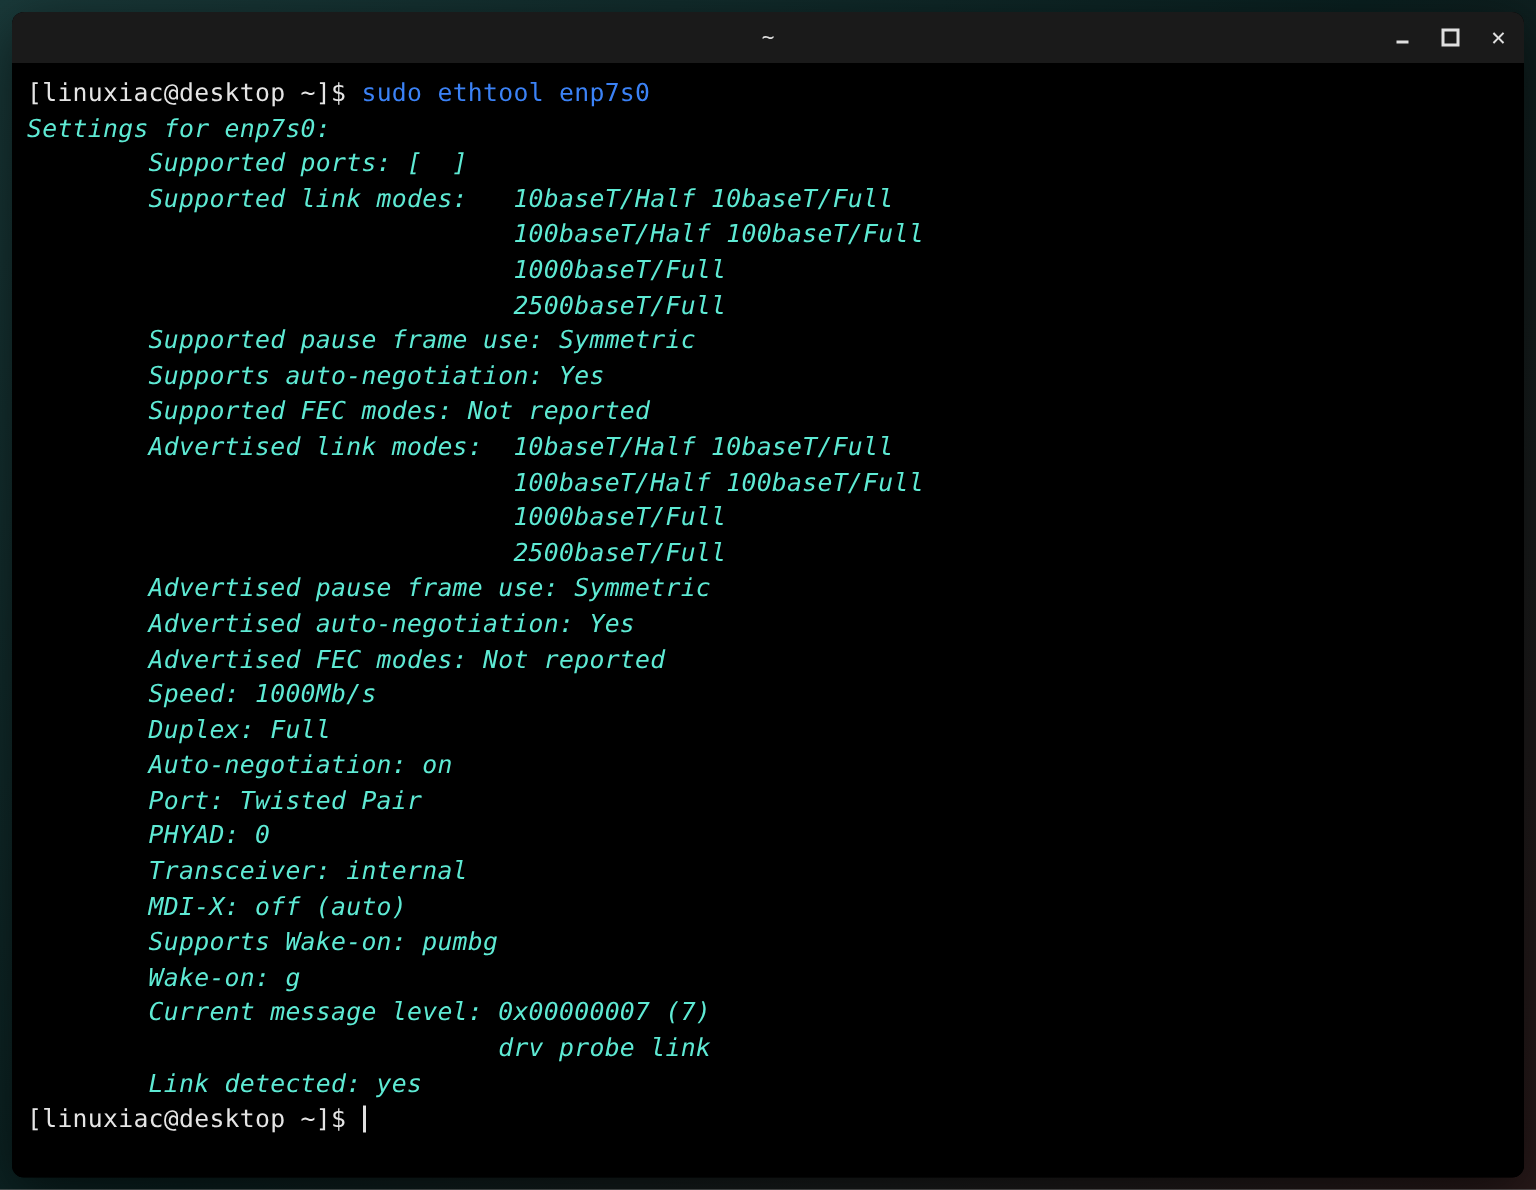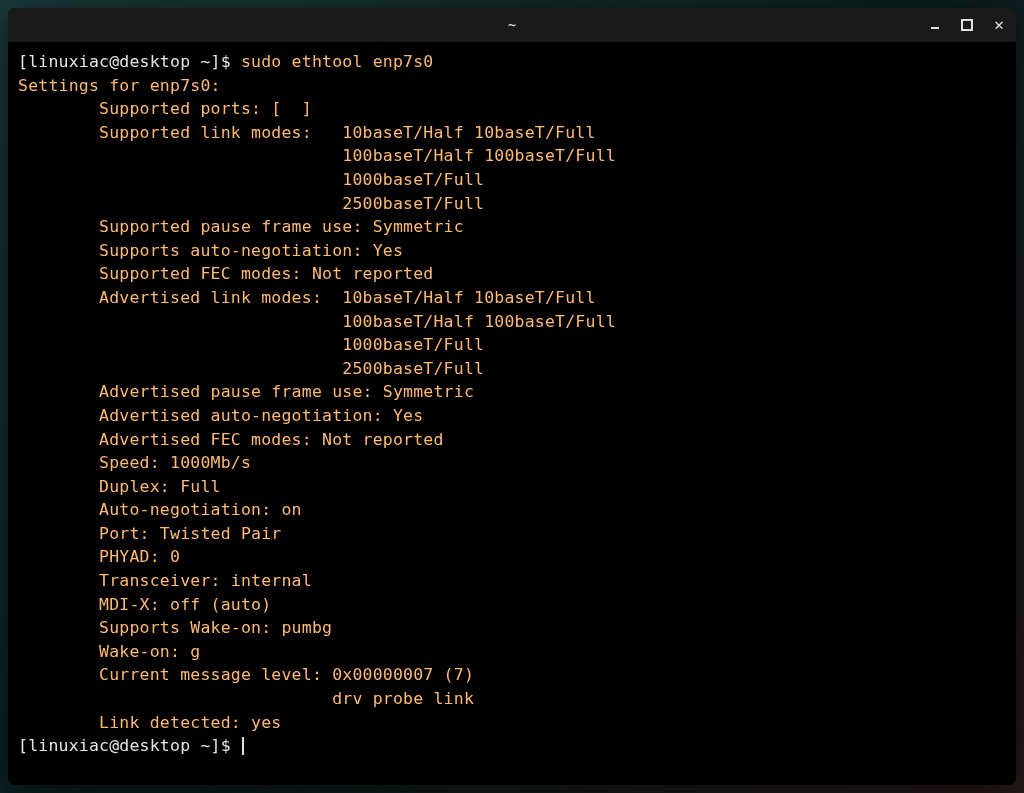--- a/index.html
+++ b/index.html
@@ -90,24 +90,25 @@
       color: #e0e0e0;
       white-space: pre;
       letter-spacing: 0.2px;
       font-family: 'DejaVu Sans Mono', 'Liberation Mono', 'Courier New', monospace;
       overflow: hidden;
     }
     .prompt-user {
       color: #e5e5e5;
     }
     .command {
-      color: #fdba74;
+      color: #3b82f6;
     }
     .output {
-      color: #fdba74;
+      color: #5eead4;
+      font-style: italic;
     }
     .cursor {
       display: inline-block;
       width: 2px;
       height: 18px;
       background: #e0e0e0;
       vertical-align: text-bottom;
       margin-left: 1px;
     }
     .line {

